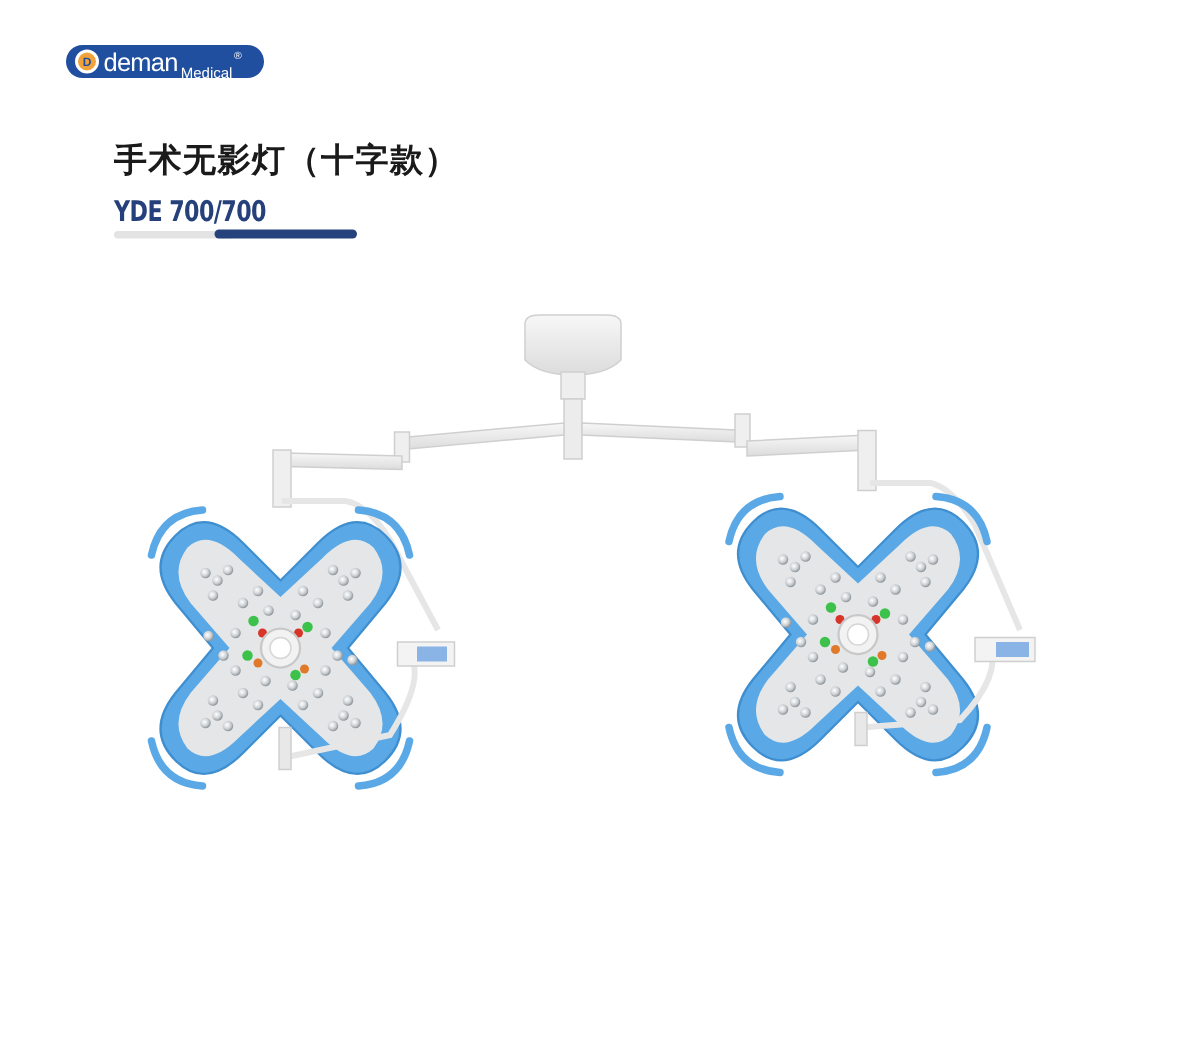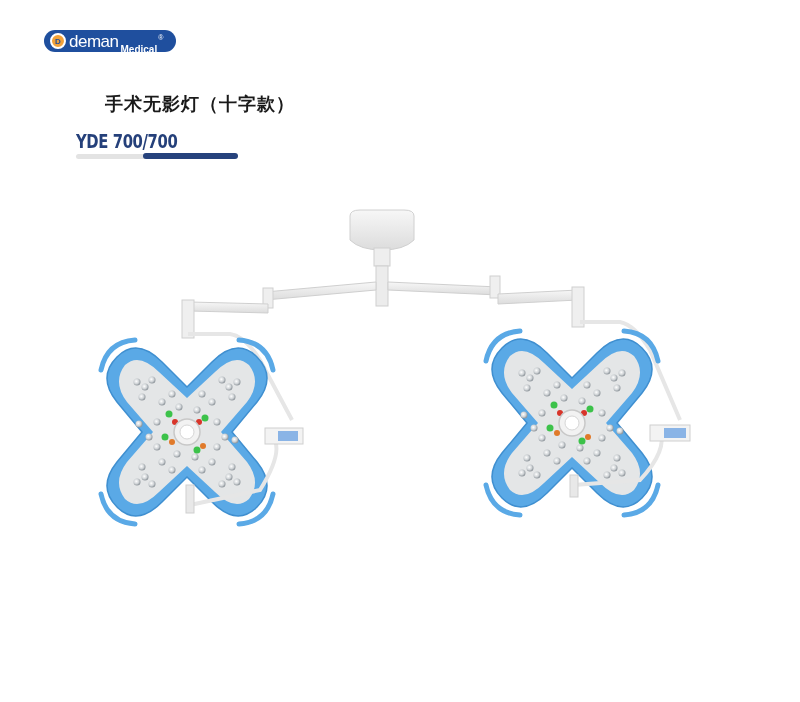--- a/index.html
+++ b/index.html
@@ -1,22 +1,22 @@
 <!DOCTYPE html>
 <html><head>
 <meta charset="utf-8">
 <style>
   html, body { margin:0; padding:0; background:#ffffff; }
   body { width:800px; height:702px; position:relative; overflow:hidden; font-family:"Liberation Sans", sans-serif; }
   .logo { position:absolute; left:44px; top:30px; width:132px; height:22px; border-radius:11px; background:#1f4f9e; color:#fff; display:flex; align-items:center; padding-left:6px; box-sizing:border-box; }
   .logo-mark { width:16px; height:16px; border-radius:50%; background:#f2a23a; border:2px solid #fff; box-sizing:border-box; margin-right:3px; font-size:8px; font-weight:bold; color:#1f4f9e; display:flex; align-items:center; justify-content:center; }
   .logo-word { font-size:17px; font-weight:normal; letter-spacing:-0.5px; line-height:1; }
-  .logo-sub { font-size:10px; font-weight:bold; margin-left:2px; margin-top:17px;text-align:center; }
+  .logo-sub { font-size:10px; font-weight:normal; margin-left:2px; margin-top:17px;text-align:center; }
   .logo-reg { font-size:7px; margin-left:1px; margin-top:-8px; }
-  .title { position:absolute; left:76px; top:92px; font-size:18px; font-weight:bold; color:#1a1a1a; letter-spacing:1px; font-family:"DejaVu Sans", sans-serif;margin-left:29px; }
+  .title { position:absolute; left:76px; top:92px; font-size:22px; font-weight:bold; color:#1a1a1a; letter-spacing:1px; font-family:"DejaVu Sans", sans-serif; }
   .model { position:absolute; left:76px; top:130px; font-size:19px; font-weight:bold; color:#25407a; font-family:"DejaVu Sans", sans-serif; transform:scaleX(0.78); transform-origin:left; letter-spacing:-0.5px; }
   .bar-gray { position:absolute; left:76px; top:154px; width:80px; height:5px; border-radius:3px; background:#e3e3e3; }
   .bar-blue { position:absolute; left:143px; top:153px; width:95px; height:6px; border-radius:3px; background:#26427c; }
   .product { position:absolute; left:0; top:0; width:800px; height:702px; }
 </style>
 </head>
 <body>
 
 <div class="logo">
   <span class="logo-mark">D</span>

